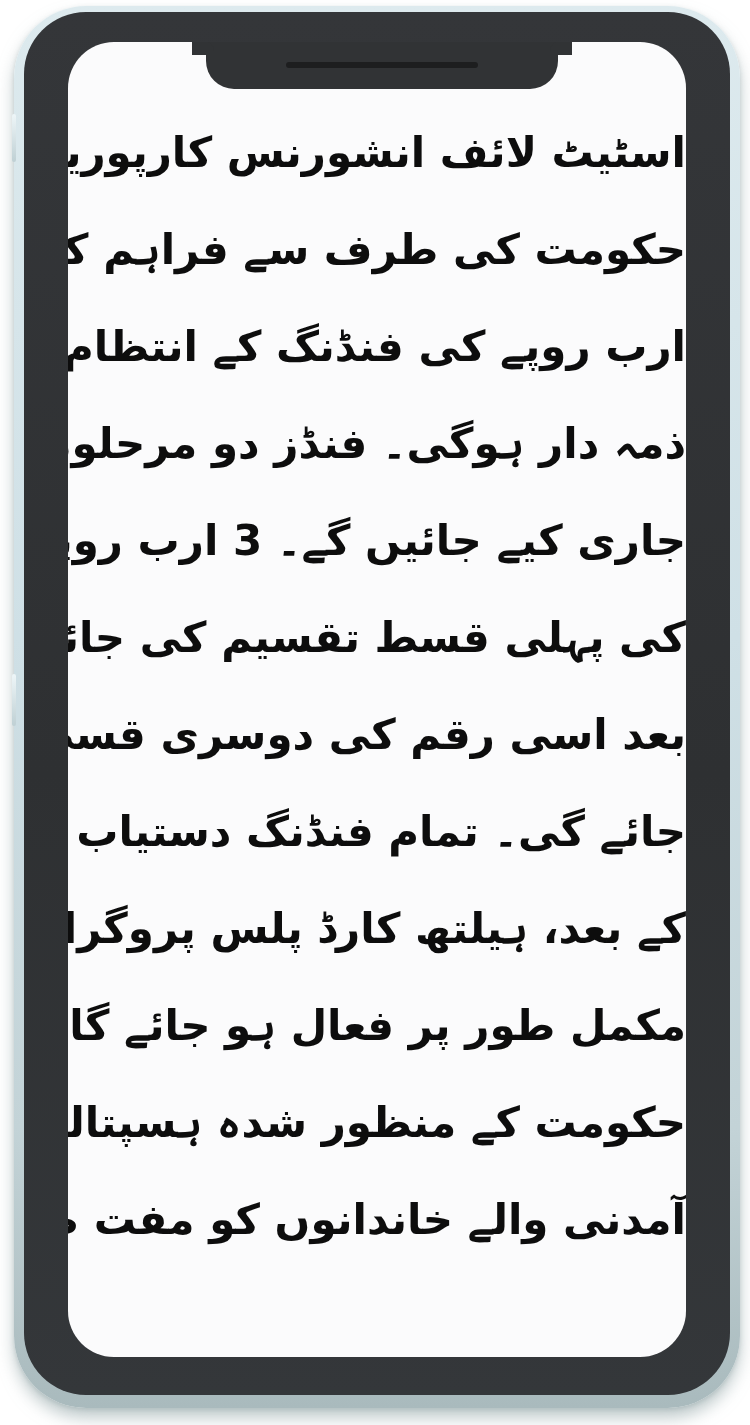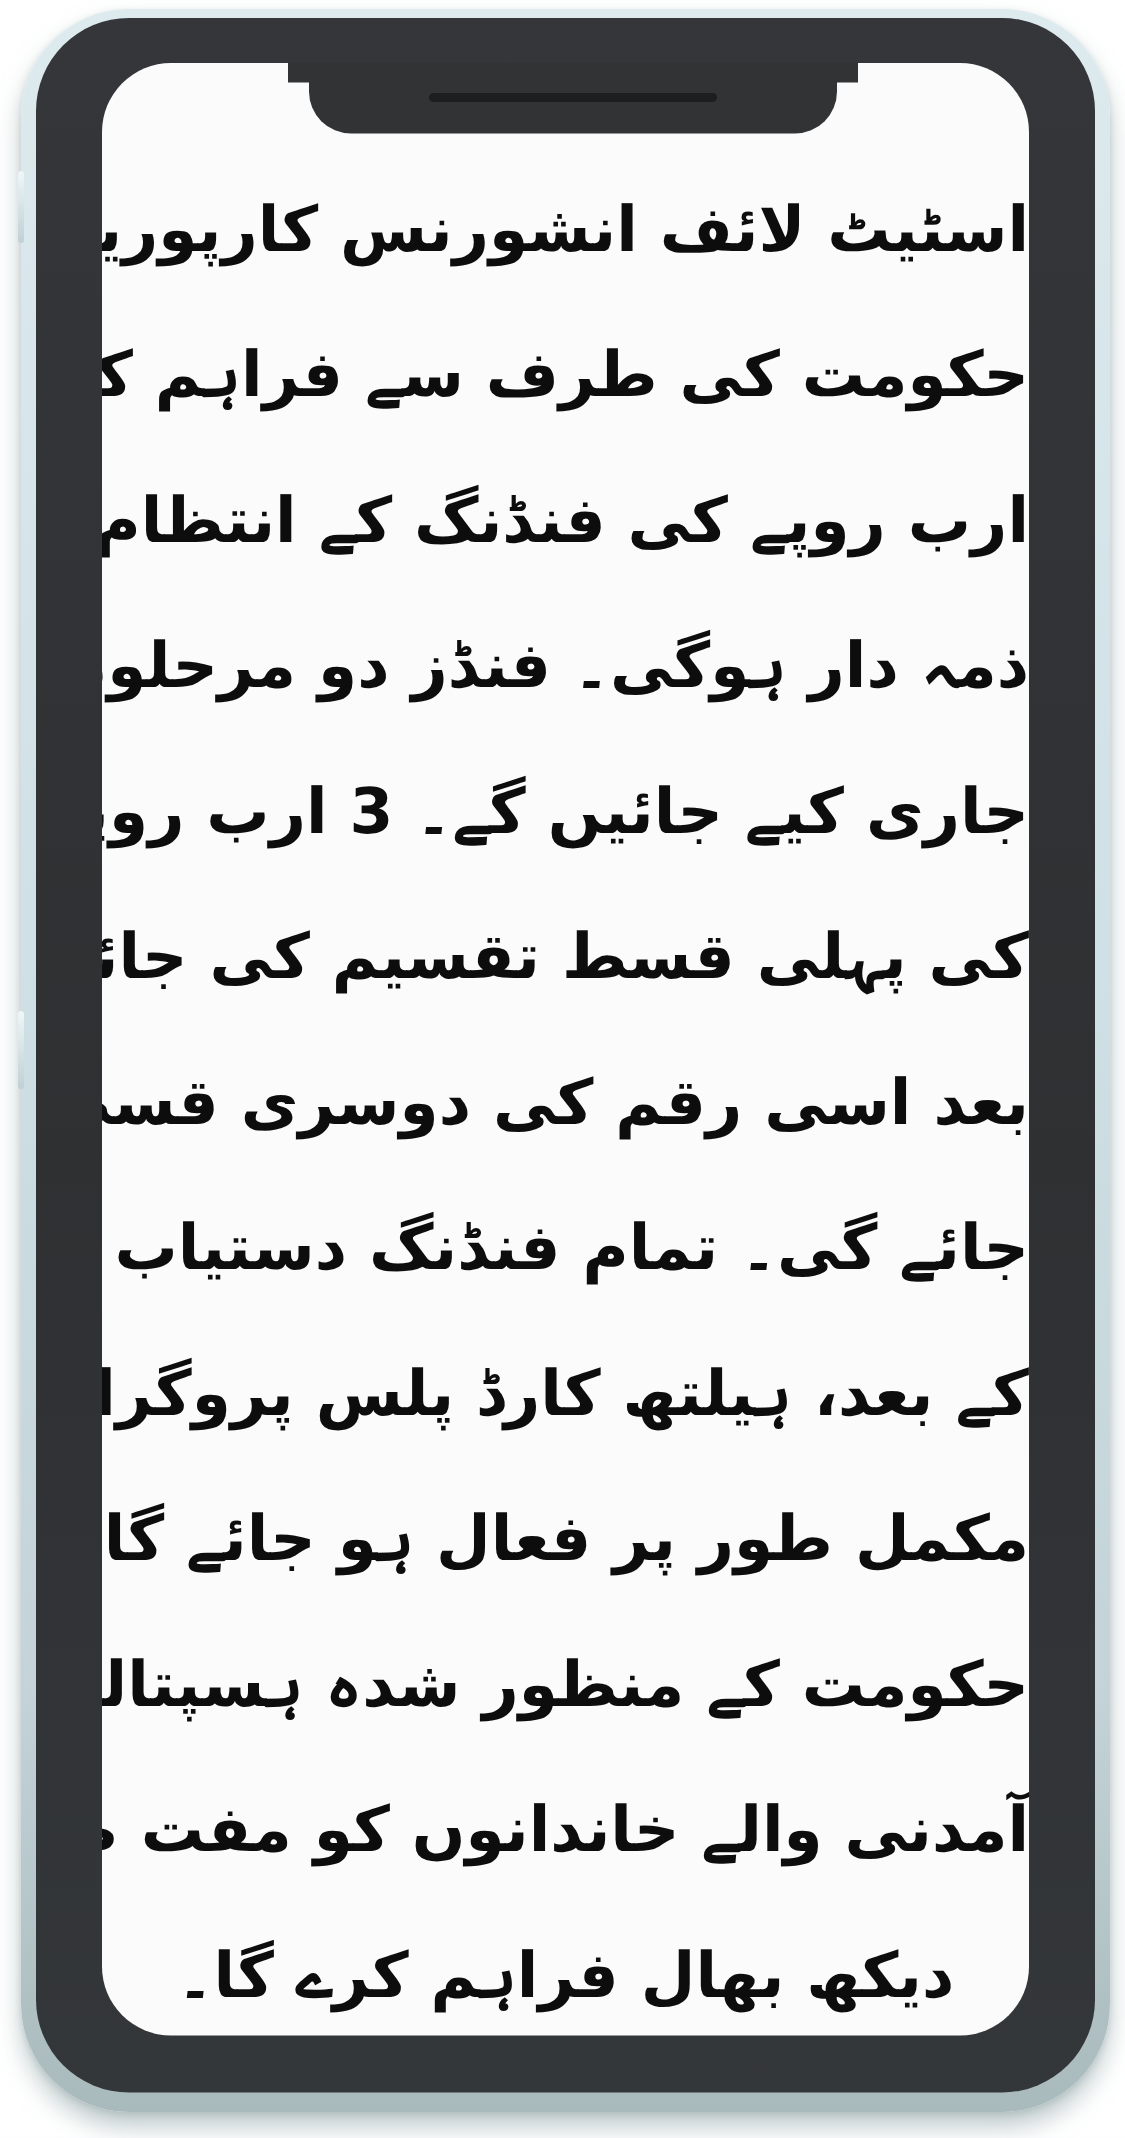--- a/index.html
+++ b/index.html
@@ -129,18 +129,17 @@
         <div class="line">ارب روپے کی فنڈنگ کے انتظام کی</div>
         <div class="line">ذمہ دار ہوگی۔ فنڈز دو مرحلوں میں</div>
         <div class="line">جاری کیے جائیں گے۔ 3 ارب روپے</div>
         <div class="line">کی پہلی قسط تقسیم کی جائے گی، جس کے</div>
         <div class="line">بعد اسی رقم کی دوسری قسط اگلے ہفتے دی</div>
         <div class="line">جائے گی۔ تمام فنڈنگ دستیاب ہونے</div>
         <div class="line">کے بعد، ہیلتھ کارڈ پلس پروگرام دوبارہ</div>
         <div class="line">مکمل طور پر فعال ہو جائے گا، جو</div>
         <div class="line">حکومت کے منظور شدہ ہسپتالوں میں کم</div>
         <div class="line">آمدنی والے خاندانوں کو مفت صحت کی</div>
-        <div class="line">دیکھ بھال فراہم کرے گا۔</div>
       </div>
 
     </div>
   </div>
 </div>
 
 </body></html>

